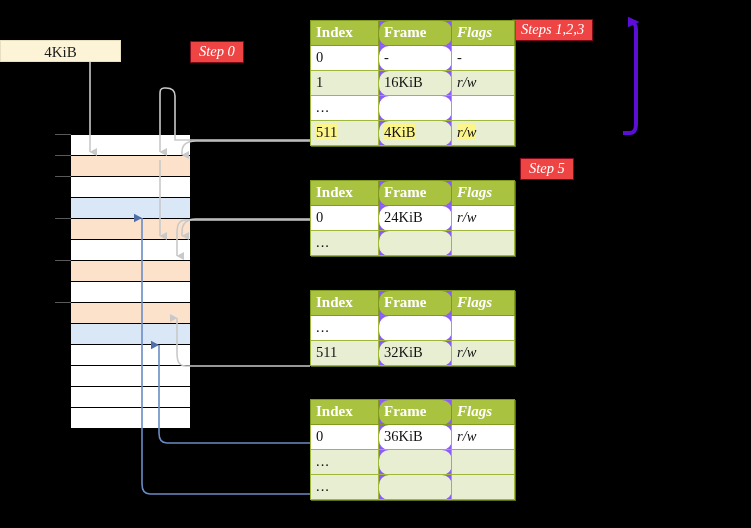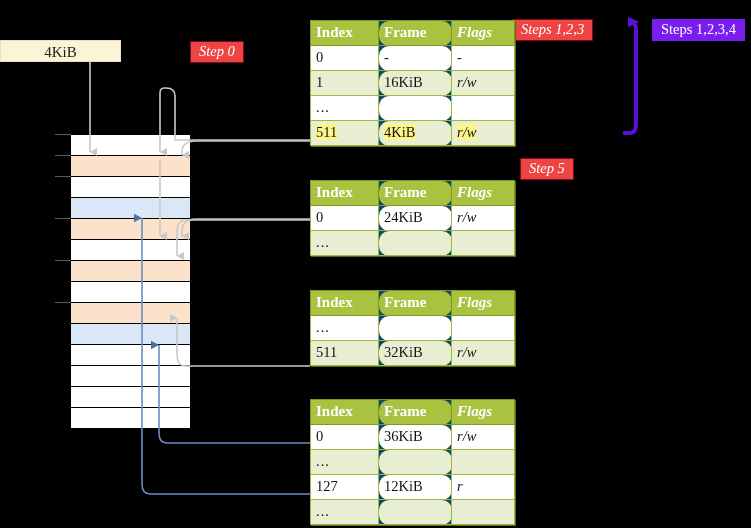--- a/index.html
+++ b/index.html
@@ -50,21 +50,21 @@
     border:1px solid #000000;
     border-top-width:1px;
     border-bottom-width:1px;
   }
   .tick{position:absolute;height:1px;background:#5a5a5a;}
 
   
   .ptable{
     position:absolute;
     border-collapse:collapse;
-    background:#0c4a6e;
+    background:#8b5cf6;
     table-layout:fixed;
     font-size:14.5px;
     box-shadow:1px 1px 0 0 #5a6b16;
   }
   .ptable th{
     background:#a9c23f;
     color:#ffffff;
     font-weight:bold;
     text-align:left;
     padding:2px 5px 3px 5px;
@@ -154,21 +154,20 @@
     <path d="M310,494 L150,494 C144,494 142,490 142,484 L142,218" fill="none" stroke="#6b8cc4" stroke-width="1.6" marker-end="url(#ahBlue)"></path>
 
     <path d="M623,133 L630,133 C635,133 636,129 636,123 L636,30
              C636,24 634,22 629,22" fill="none" stroke="#5b0fd6" stroke-width="4" marker-end="url(#ahViolet)"></path>
   </svg>
 
   <div class="badge badge-red" style="left:190px;top:41px;">Step 0</div>
 
   <div class="badge badge-red badge-sharp" style="left:512px;top:19px;">Steps 1,2,3</div>
 
-  <div class="badge badge-violet badge-sharp" style="left:652px;top:19px;">Steps 1,2,3,4</div>
 
   <div class="badge badge-red badge-sharp" style="left:520px;top:158px;">Step 5</div>
 
   <table class="ptable" id="t0" style="left:310px;top:20px;">
       <thead>
         <tr>
           <th class="cw-idx">Index</th>
           <th class="cw-frm">Frame</th>
           <th class="cw-flg">Flags</th>
         </tr>
@@ -250,25 +249,20 @@
         <tr>
           <td class="cw-idx">0</td>
           <td class="cw-frm">36KiB</td>
           <td class="cw-flg">r/w</td>
         </tr>
         <tr class="alt">
           <td class="cw-idx ell">...</td>
           <td class="cw-frm"></td>
           <td class="cw-flg"></td>
         </tr>
-        <tr>
-          <td class="cw-idx">127</td>
-          <td class="cw-frm">12KiB</td>
-          <td class="cw-flg">r</td>
-        </tr>
         <tr class="alt">
           <td class="cw-idx ell">...</td>
           <td class="cw-frm"></td>
           <td class="cw-flg"></td>
         </tr>
       </tbody>
     </table>
 
 </div>
 

